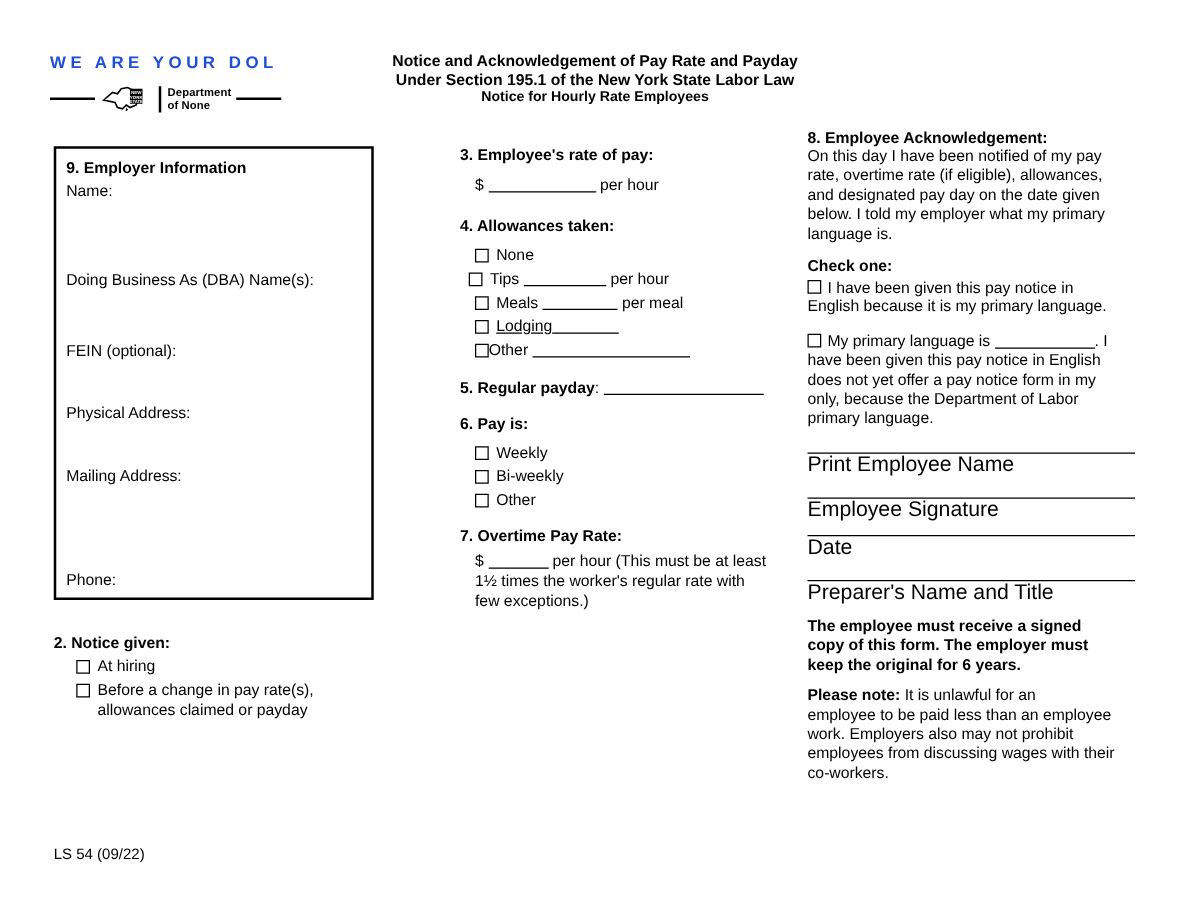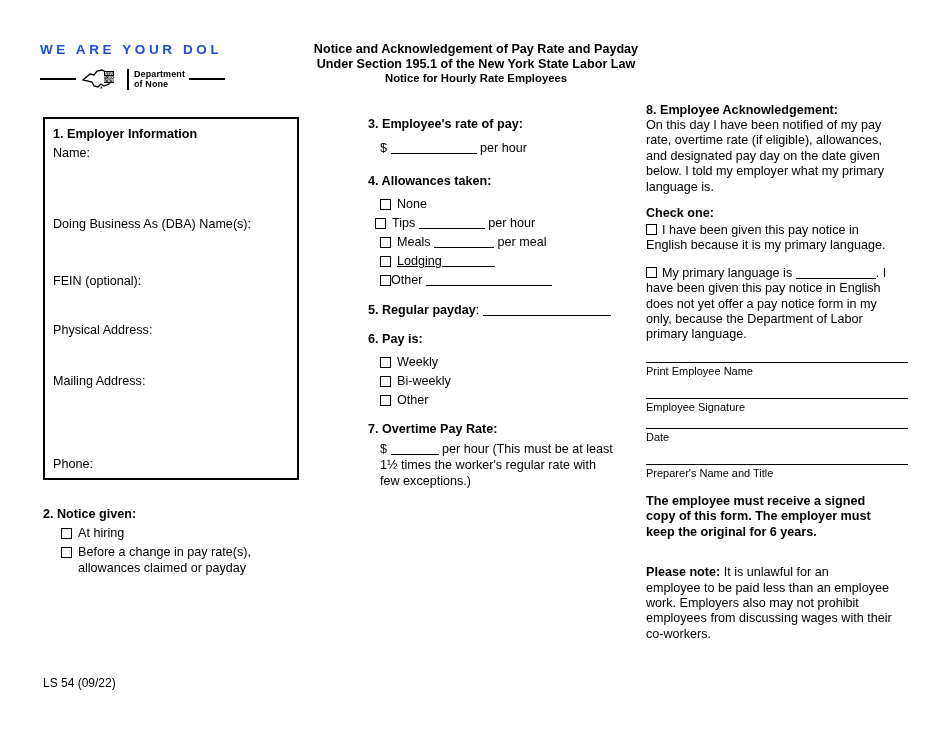--- a/index.html
+++ b/index.html
@@ -175,33 +175,33 @@
     font-size: 12.6px;
     line-height: 15.4px;
   }
   .sig-line {
     border-top: 1.8px solid #000;
     margin-top: 19px;
     padding-top: 1px;
   }
   .sig-line.tight { margin-top: 13px; }
   .sig-caption {
-    font-size: 11px;
+    font-size: 17px;
     line-height: 15px;
   }
   .bold-note {
     font-size: 12.6px;
     font-weight: bold;
     line-height: 15.4px;
     margin-top: 13px;
   }
   .please-note {
     font-size: 12.6px;
     line-height: 15.4px;
-    margin-top: 25px;
+    margin-top: 9px;
   }
   .please-note b { font-weight: bold; }
 
   
   .footer-code {
     position: absolute;
     left: 43px;
     top: 676px;
     font-size: 12px;
     line-height: 14px;
@@ -233,21 +233,21 @@
   </div>
 
   <div class="form-title">
     <div>Notice and Acknowledgement of Pay Rate and Payday</div>
     <div>Under Section 195.1 of the New York State Labor Law</div>
     <div class="line3">Notice for Hourly Rate Employees</div>
   </div>
 
   <div class="col col-left">
     <div class="employer-box">
-      <div class="section-heading">1. Employer Information</div>
+      <div class="section-heading">9. Employer Information</div>
       <div class="field-label fl-name">Name:</div>
       <div class="field-label fl-dba">Doing Business As (DBA) Name(s):</div>
       <div class="field-label fl-fein">FEIN (optional):</div>
       <div class="field-label fl-physical">Physical Address:</div>
       <div class="field-label fl-mailing">Mailing Address:</div>
       <div class="field-label fl-phone">Phone:</div>
     </div>
   </div>
 
   <div class="notice-given">

